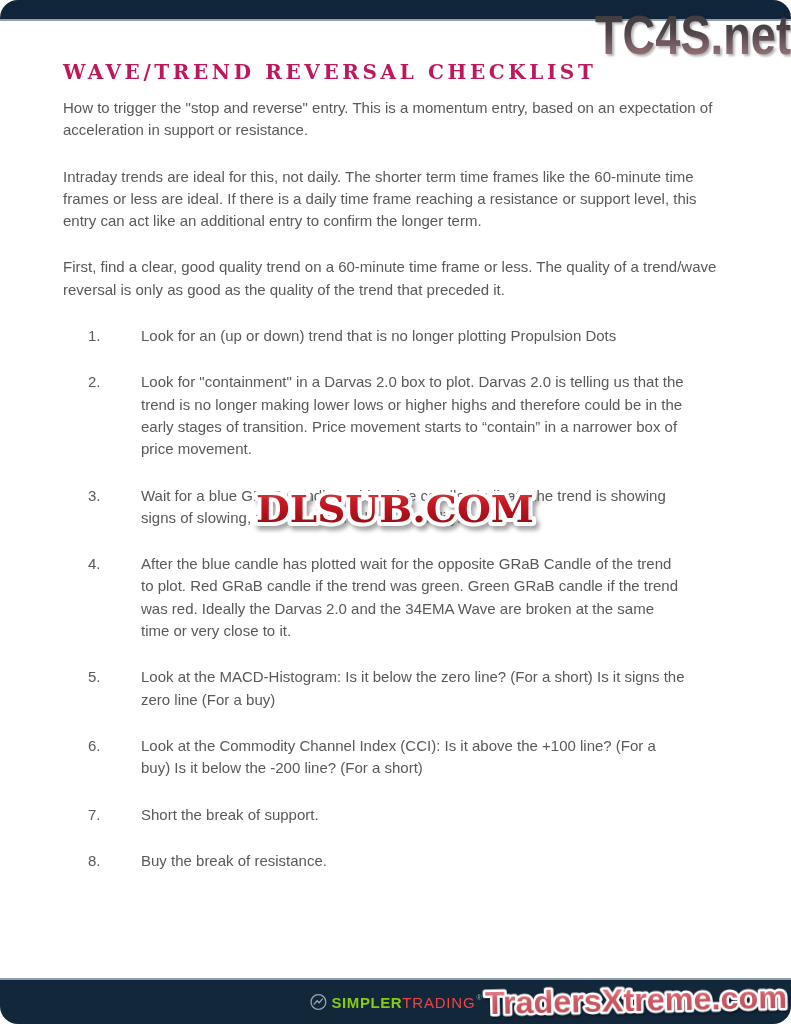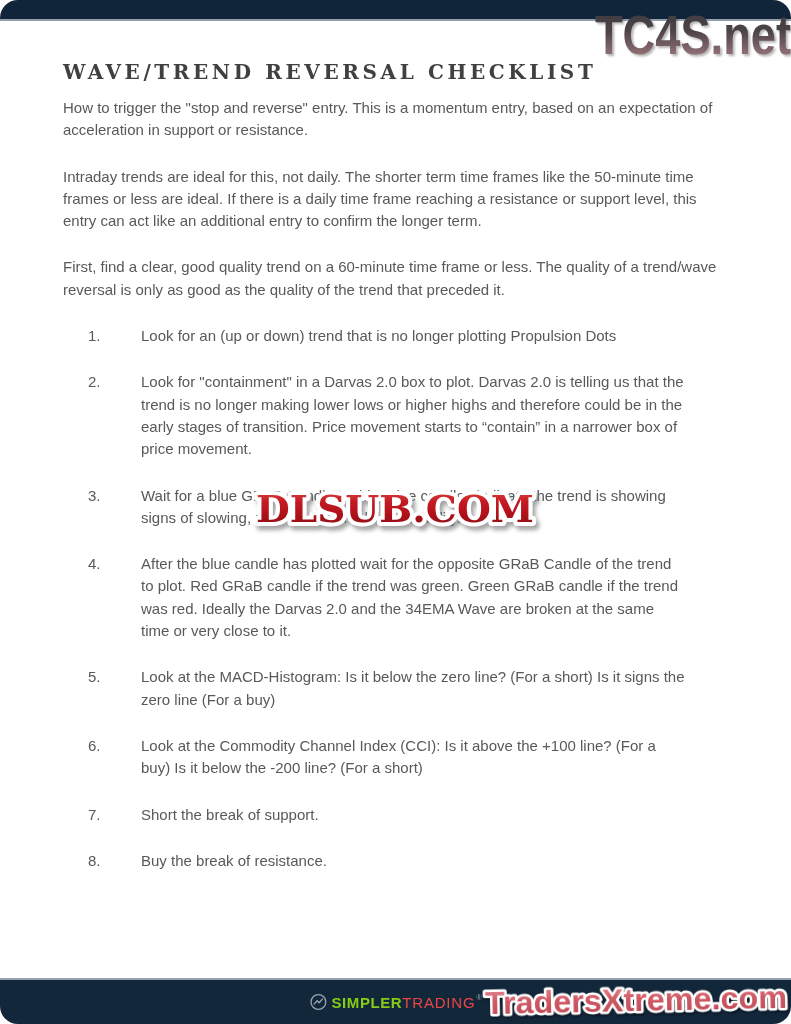--- a/index.html
+++ b/index.html
@@ -35,21 +35,21 @@
   
   .title {
     position: absolute;
     left: 63px;
     top: 60px;
     margin: 0;
     font-family: "DejaVu Serif", serif;
     font-weight: bold;
     font-size: 20px;
     letter-spacing: 3.6px;
-    color: #404040;
+    color: #be185d;
     white-space: nowrap;
   }
 
   
   .content {
     position: absolute;
     top: 97px;
     left: 63px;
     width: 664px;
     color: #58595b;
@@ -143,21 +143,21 @@
         <stop offset="100%" stop-color="#b38d90"></stop>
       </linearGradient>
     </defs>
     <text x="3" y="51" font-family="Liberation Sans, sans-serif" font-weight="bold" font-size="56" fill="url(#gradTop)" textLength="196" lengthAdjust="spacingAndGlyphs">TC4S.net</text>
   </svg>
 
   <h1 class="title">WAVE/TREND REVERSAL CHECKLIST</h1>
 
   <div class="content">
     <p>How to trigger the "stop and reverse" entry. This is a momentum entry, based on an expectation of acceleration in support or resistance.</p>
-    <p>Intraday trends are ideal for this, not daily. The shorter term time frames like the 50-minute time frames or less are ideal. If there is a daily time frame reaching a resistance or support level, this entry can act like an additional entry to confirm the longer term.</p>
+    <p>Intraday trends are ideal for this, not daily. The shorter term time frames like the 60-minute time frames or less are ideal. If there is a daily time frame reaching a resistance or support level, this entry can act like an additional entry to confirm the longer term.</p>
     <p>First, find a clear, good quality trend on a 60-minute time frame or less. The quality of a trend/wave reversal is only as good as the quality of the trend that preceded it.</p>
 
     <div class="checklist">
       <div class="check-item">
         <span class="num">1.</span>
         <span class="txt">Look for an (up or down) trend that is no longer plotting Propulsion Dots</span>
       </div>
       <div class="check-item">
         <span class="num">2.</span>
         <span class="txt">Look for "containment" in a Darvas 2.0 box to plot. Darvas 2.0 is telling us that the trend is no longer making lower lows or higher highs and therefore could be in the early stages of transition. Price movement starts to “contain” in a narrower box of price movement.</span>

